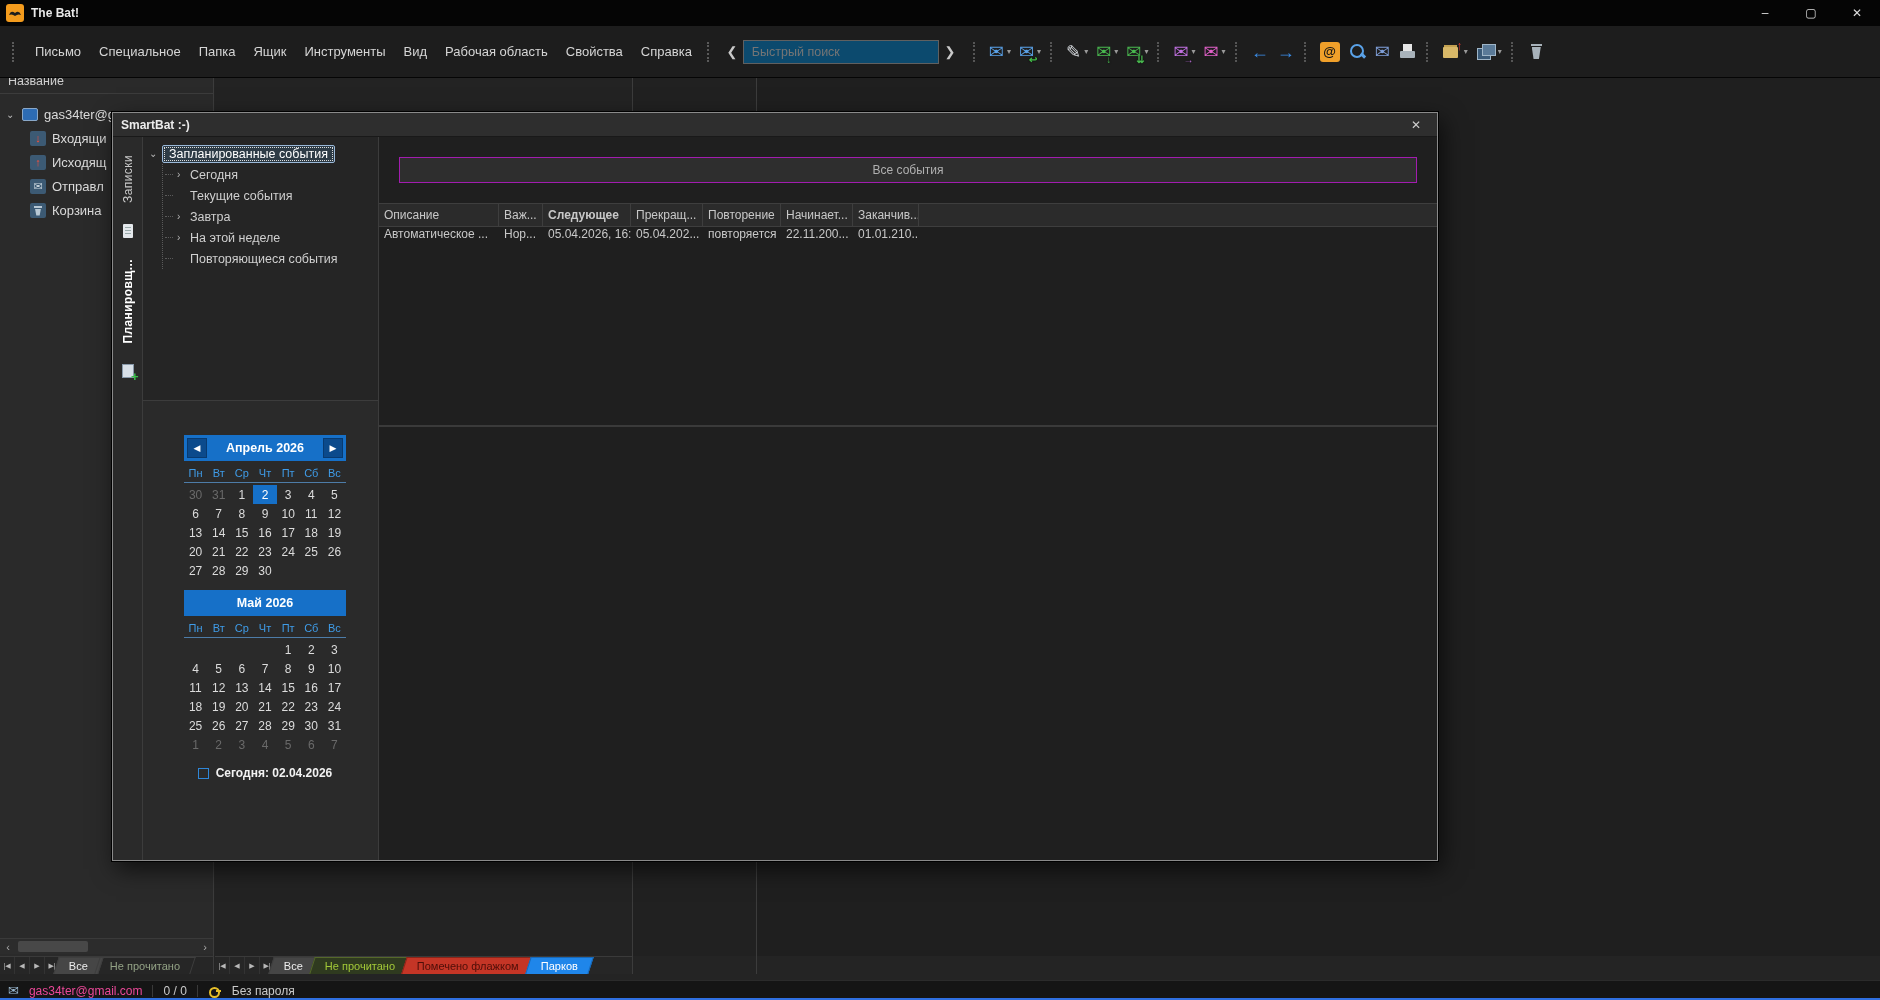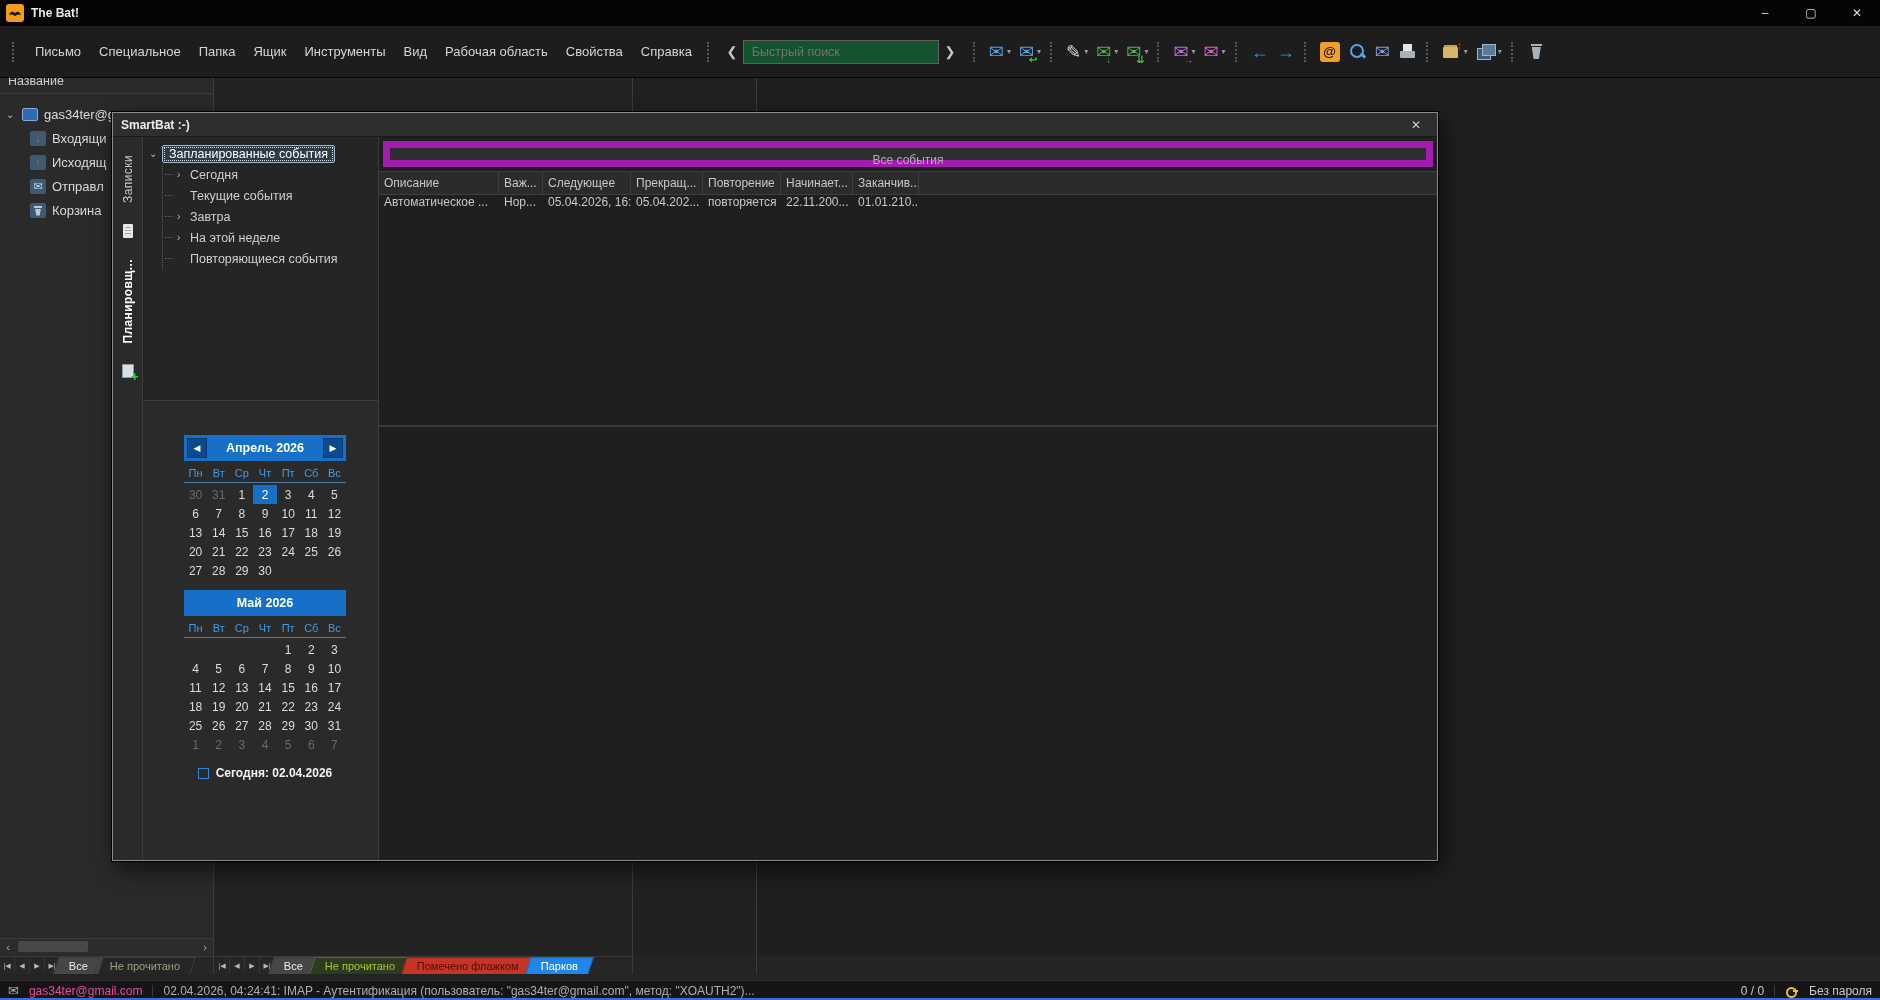--- a/index.html
+++ b/index.html
@@ -14,21 +14,21 @@
   .title-text{font-size:12px;color:#e9e9e9;font-weight:700}
   .win-controls{margin-left:auto;display:flex;height:100%}
   .win-btn{width:46px;display:flex;align-items:center;justify-content:center;font-size:12px;color:#ddd}
 
   
   .menubar{position:absolute;left:0;top:26px;width:100%;height:52px;background:#1d1d1d;border-bottom:1px solid #050505;display:flex;align-items:center;padding:0 6px;z-index:5}
   .grip{width:8px;height:20px;border-left:2px dotted #5a5a5a;margin:0 6px;flex:none}
   .menu-items{display:flex;align-items:center}
   .menu-item{padding:4px 9px;font-size:13px;color:#d5d5d5;border-radius:2px;white-space:nowrap}
   .search-prev,.search-next{width:22px;text-align:center;color:#c9c9c9;font-size:13px;flex:none}
-  .search-input{width:196px;height:24px;background:#14532d;border:1px solid #606060;color:#c8c8c8;font-size:12.5px;padding:0 8px;font-family:"Liberation Sans",sans-serif;flex:none}
+  .search-input{width:196px;height:24px;background:#0c4a6e;border:1px solid #606060;color:#c8c8c8;font-size:12.5px;padding:0 8px;font-family:"Liberation Sans",sans-serif;flex:none}
   .toolbar{display:flex;align-items:center;gap:2px;margin-left:8px}
   .tb-sep{width:7px;height:20px;border-left:2px dotted #555;margin:0 4px}
   .tb-btn{display:flex;align-items:center;height:30px;padding:0 3px;position:relative;border-radius:3px}
   .tb-glyph{font-size:18px;line-height:1}
   .tb-glyph.tb-bg{font-size:13px;font-weight:700;width:20px;height:20px;display:flex;align-items:center;justify-content:center;border-radius:3px;line-height:1}
   .tb-badge{position:absolute;left:13px;bottom:2px;font-size:10px;font-weight:700;text-shadow:0 0 2px #000}
   .tb-dd{font-size:8px;color:#9a9a9a;margin-left:3px}
   .tb-shape{width:19px;height:19px;position:relative;display:inline-block}
   .shape-search::before{content:'';position:absolute;left:2px;top:2px;width:10px;height:10px;border:2px solid #5aa2e8;border-radius:50%}
   .shape-search::after{content:'';position:absolute;left:12px;top:12px;width:6px;height:3px;background:#5aa2e8;transform:rotate(45deg)}
@@ -92,21 +92,21 @@
   .cal-dname{font-size:11px;color:#3f9ce8;display:flex;align-items:center;justify-content:center}
   .cal-grid{display:grid;grid-template-columns:repeat(7,1fr)}
   .cal-cell{height:19px;display:flex;align-items:center;justify-content:center;font-size:12px;color:#dcdcdc}
   .cal-cell.muted{color:#6a6a6a}
   .cal-cell.sel{background:#1670c8;color:#fff}
   .cal-today{display:flex;align-items:center;justify-content:center;gap:7px;margin-top:12px}
   .cal-today-box{width:11px;height:11px;border:1px solid #2f87d8;flex:none}
   .cal-today-label{font-size:12px;font-weight:700;color:#f2f2f2}
   .events-panel{flex:1;display:flex;flex-direction:column;background:#1f1f1f;min-width:0}
   .events-top{height:290px;display:flex;flex-direction:column;border-bottom:2px solid #3a3a3a;flex:none}
-  .events-caption{margin:4px;height:26px;line-height:24px;background:#2e2e2e;border:7px solid #a21caf;text-align:center;font-size:12px;color:#b0b0b0;flex:none}
+  .events-caption{margin:20px;height:26px;line-height:24px;background:#2e2e2e;border:1px solid #a21caf;text-align:center;font-size:12px;color:#b0b0b0;flex:none}
   .etable-head{display:flex;height:24px;background:#2b2b2b;border-top:1px solid #3e3e3e;border-bottom:1px solid #3e3e3e;font-size:12px;color:#c8c8c8;flex:none}
   .eth{display:flex;align-items:center;padding:0 5px;border-right:1px solid #3e3e3e;overflow:hidden;white-space:nowrap}
   .eth.fill{flex:1;border-right:none}
   .etable-row{display:flex;height:24px;font-size:12px;color:#c8c8c8;align-items:flex-start;flex:none}
   .etd{padding:0 5px;overflow:hidden;white-space:nowrap;flex:none}
   .events-bottom{flex:1;background:#1f1f1f}
   .dlg-status{height:21px;background:#2e2e2e;border-top:1px solid #454545;display:flex;align-items:center;padding:0 6px;font-size:11px;color:#bbb;gap:12px;flex:none}
   .ds-err-icon{width:12px;height:12px;background:#c83c28;border-radius:2px;flex:none}
   .ds-pos{margin-left:20px}
   .ds-icons{display:flex;gap:5px;margin-left:110px;align-items:center}
@@ -451,21 +451,21 @@
               </div>
             </div>
         </div>
       </div>
       <div class="events-panel">
         <div class="events-top">
           <div class="events-caption">Все события</div>
           <div class="etable-head">
               <div class="eth" style="width: 120px;">Описание</div>
               <div class="eth" style="width: 44px;">Важ...</div>
-              <div class="eth" style="width: 88px;">Следующее</div>
+              <div class="eth" style="width: 88px; font-weight: bold;">Следующее</div>
               <div class="eth" style="width: 72px; text-align: center;">Прекращ...</div>
               <div class="eth" style="width: 78px;">Повторение</div>
               <div class="eth" style="width: 72px;">Начинает...</div>
               <div class="eth" style="width: 66px;">Заканчив...</div>
               <div class="eth fill"></div>
             </div>
           <div class="etable-rows">
               <div class="etable-row">
                 <div class="etd" style="width: 120px;">Автоматическое ...</div>
                 <div class="etd" style="width: 44px;">Нор...</div>
@@ -518,20 +518,19 @@
       </div>
       <div class="btab t-parked">
         <span class="btab-in">Парков</span>
       </div>
     </div>
 
   <div class="statusbar">
     <span class="sb-env">✉</span>
     <span class="sb-acc">gas34ter@gmail.com</span>
     <span class="vsep"></span>
-    <span class="sb-msg">02.04.2026, 04:24:41: IMAP  - Аутентификация (пользователь: "gas34ter@gmail.com", метод: "XOAUTH2")...</span>
     <span class="sb-count">0 / 0</span>
     <span class="vsep"></span>
     <span class="key-icon"></span>
     <span class="sb-pass">Без пароля</span>
   </div>
 
 </div>
 
 </body></html>

